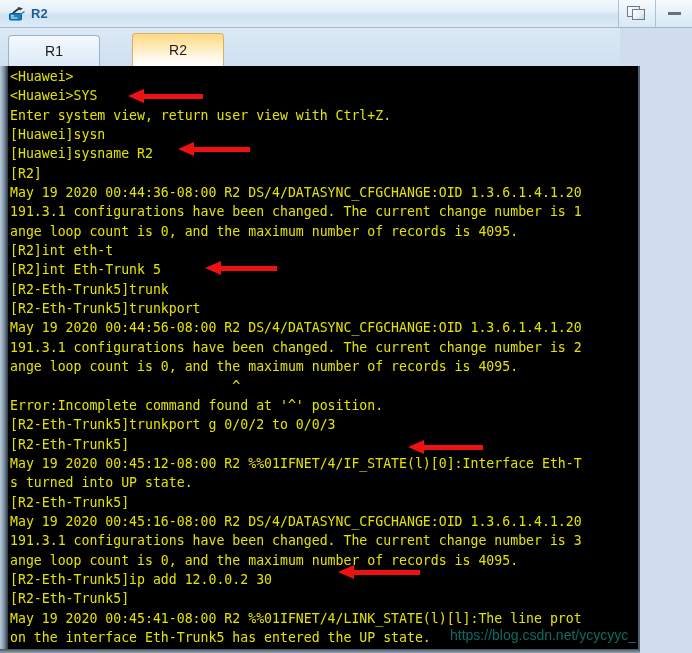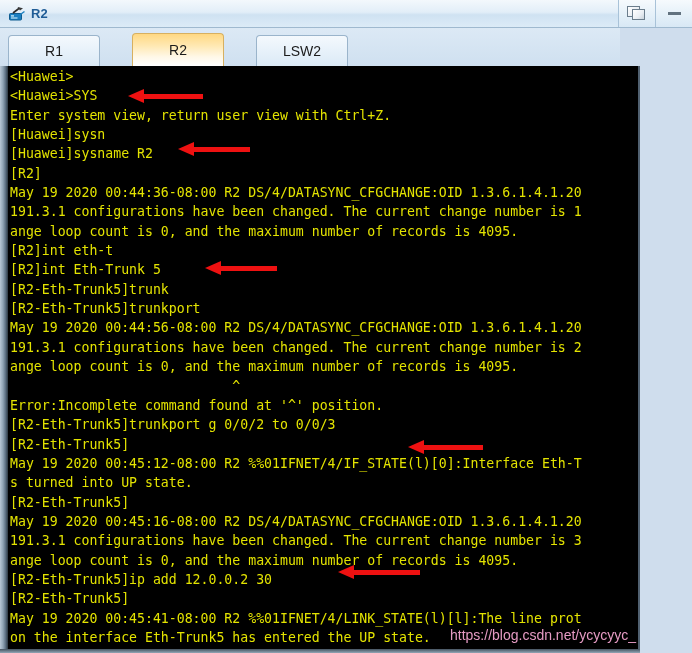--- a/index.html
+++ b/index.html
@@ -180,21 +180,21 @@
     border-right: 16px solid #ee1111;
   }
 
   
   .watermark {
     position: absolute;
     right: 4px;
     bottom: 10px;
     font-family: "Liberation Sans", sans-serif;
     font-size: 14px;
-    color: #f9a8d4;
+    color: #0f766e;
     opacity: 0.92;
     white-space: nowrap;
   }
 </style>
 </head>
 <body>
 
 <div id="app">
 
   <div class="titlebar">
@@ -224,23 +224,20 @@
     </div>
   </div>
 
   <div class="tabstrip">
     <div class="tab">
       <span>R1</span>
     </div>
     <div class="tab active">
       <span>R2</span>
     </div>
-    <div class="tab">
-      <span>LSW2</span>
-    </div>
   </div>
 
   <div class="term-frame">
     <div class="term-leftrail"></div>
     <div class="term-rightrail"></div>
     <div class="term-bottomrail"></div>
     <div class="term-text" id="term-text" style="color: rgb(227, 227, 0);"><span class="ln">&lt;Huawei&gt;</span><span class="ln">&lt;Huawei&gt;SYS</span><span class="ln">Enter system view, return user view with Ctrl+Z.</span><span class="ln">[Huawei]sysn</span><span class="ln">[Huawei]sysname R2</span><span class="ln">[R2]</span><span class="ln">May 19 2020 00:44:36-08:00 R2 DS/4/DATASYNC_CFGCHANGE:OID 1.3.6.1.4.1.20</span><span class="ln">191.3.1 configurations have been changed. The current change number is 1</span><span class="ln">ange loop count is 0, and the maximum number of records is 4095.</span><span class="ln">[R2]int eth-t</span><span class="ln">[R2]int Eth-Trunk 5</span><span class="ln">[R2-Eth-Trunk5]trunk</span><span class="ln">[R2-Eth-Trunk5]trunkport</span><span class="ln">May 19 2020 00:44:56-08:00 R2 DS/4/DATASYNC_CFGCHANGE:OID 1.3.6.1.4.1.20</span><span class="ln">191.3.1 configurations have been changed. The current change number is 2</span><span class="ln">ange loop count is 0, and the maximum number of records is 4095.</span><span class="ln">                            ^</span><span class="ln">Error:Incomplete command found at '^' position.</span><span class="ln">[R2-Eth-Trunk5]trunkport g 0/0/2 to 0/0/3</span><span class="ln">[R2-Eth-Trunk5]</span><span class="ln">May 19 2020 00:45:12-08:00 R2 %%01IFNET/4/IF_STATE(l)[0]:Interface Eth-T</span><span class="ln">s turned into UP state.</span><span class="ln">[R2-Eth-Trunk5]</span><span class="ln">May 19 2020 00:45:16-08:00 R2 DS/4/DATASYNC_CFGCHANGE:OID 1.3.6.1.4.1.20</span><span class="ln">191.3.1 configurations have been changed. The current change number is 3</span><span class="ln">ange loop count is 0, and the maximum number of records is 4095.</span><span class="ln">[R2-Eth-Trunk5]ip add 12.0.0.2 30</span><span class="ln">[R2-Eth-Trunk5]</span><span class="ln">May 19 2020 00:45:41-08:00 R2 %%01IFNET/4/LINK_STATE(l)[l]:The line prot</span><span class="ln">on the interface Eth-Trunk5 has entered the UP state.</span></div>
 
     <div class="watermark">https://blog.csdn.net/ycycyyc_</div>
   </div>

